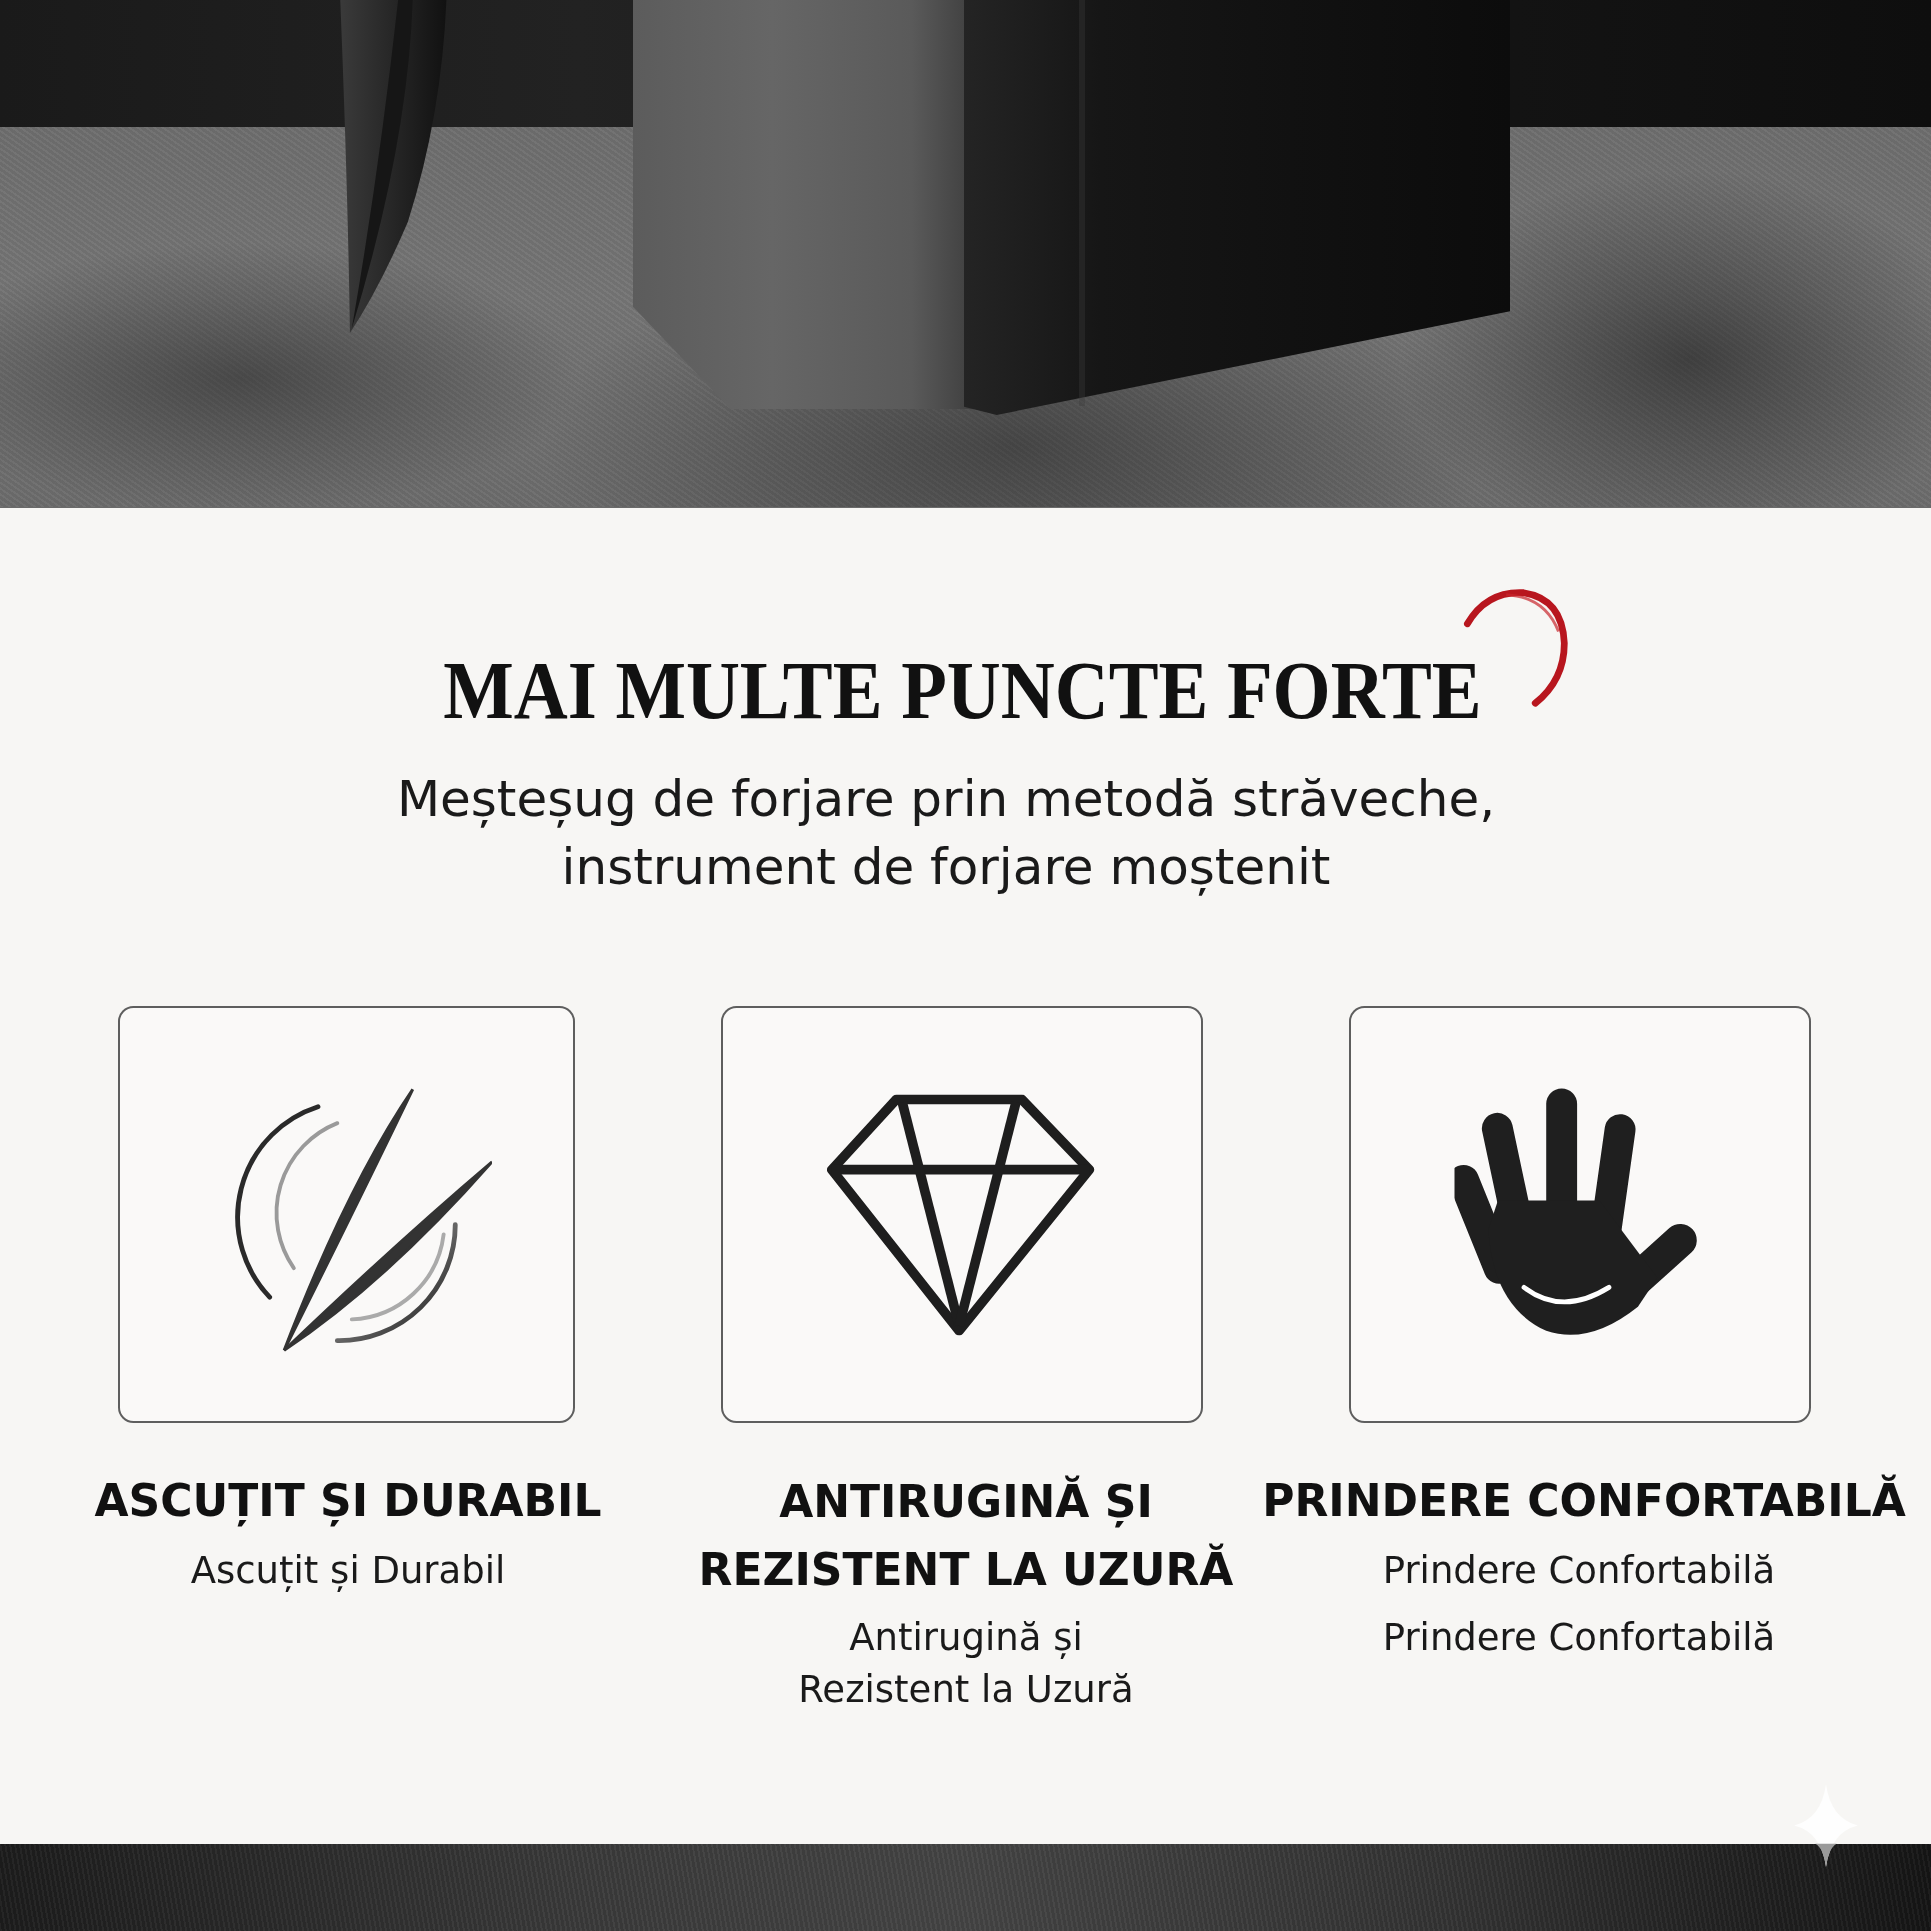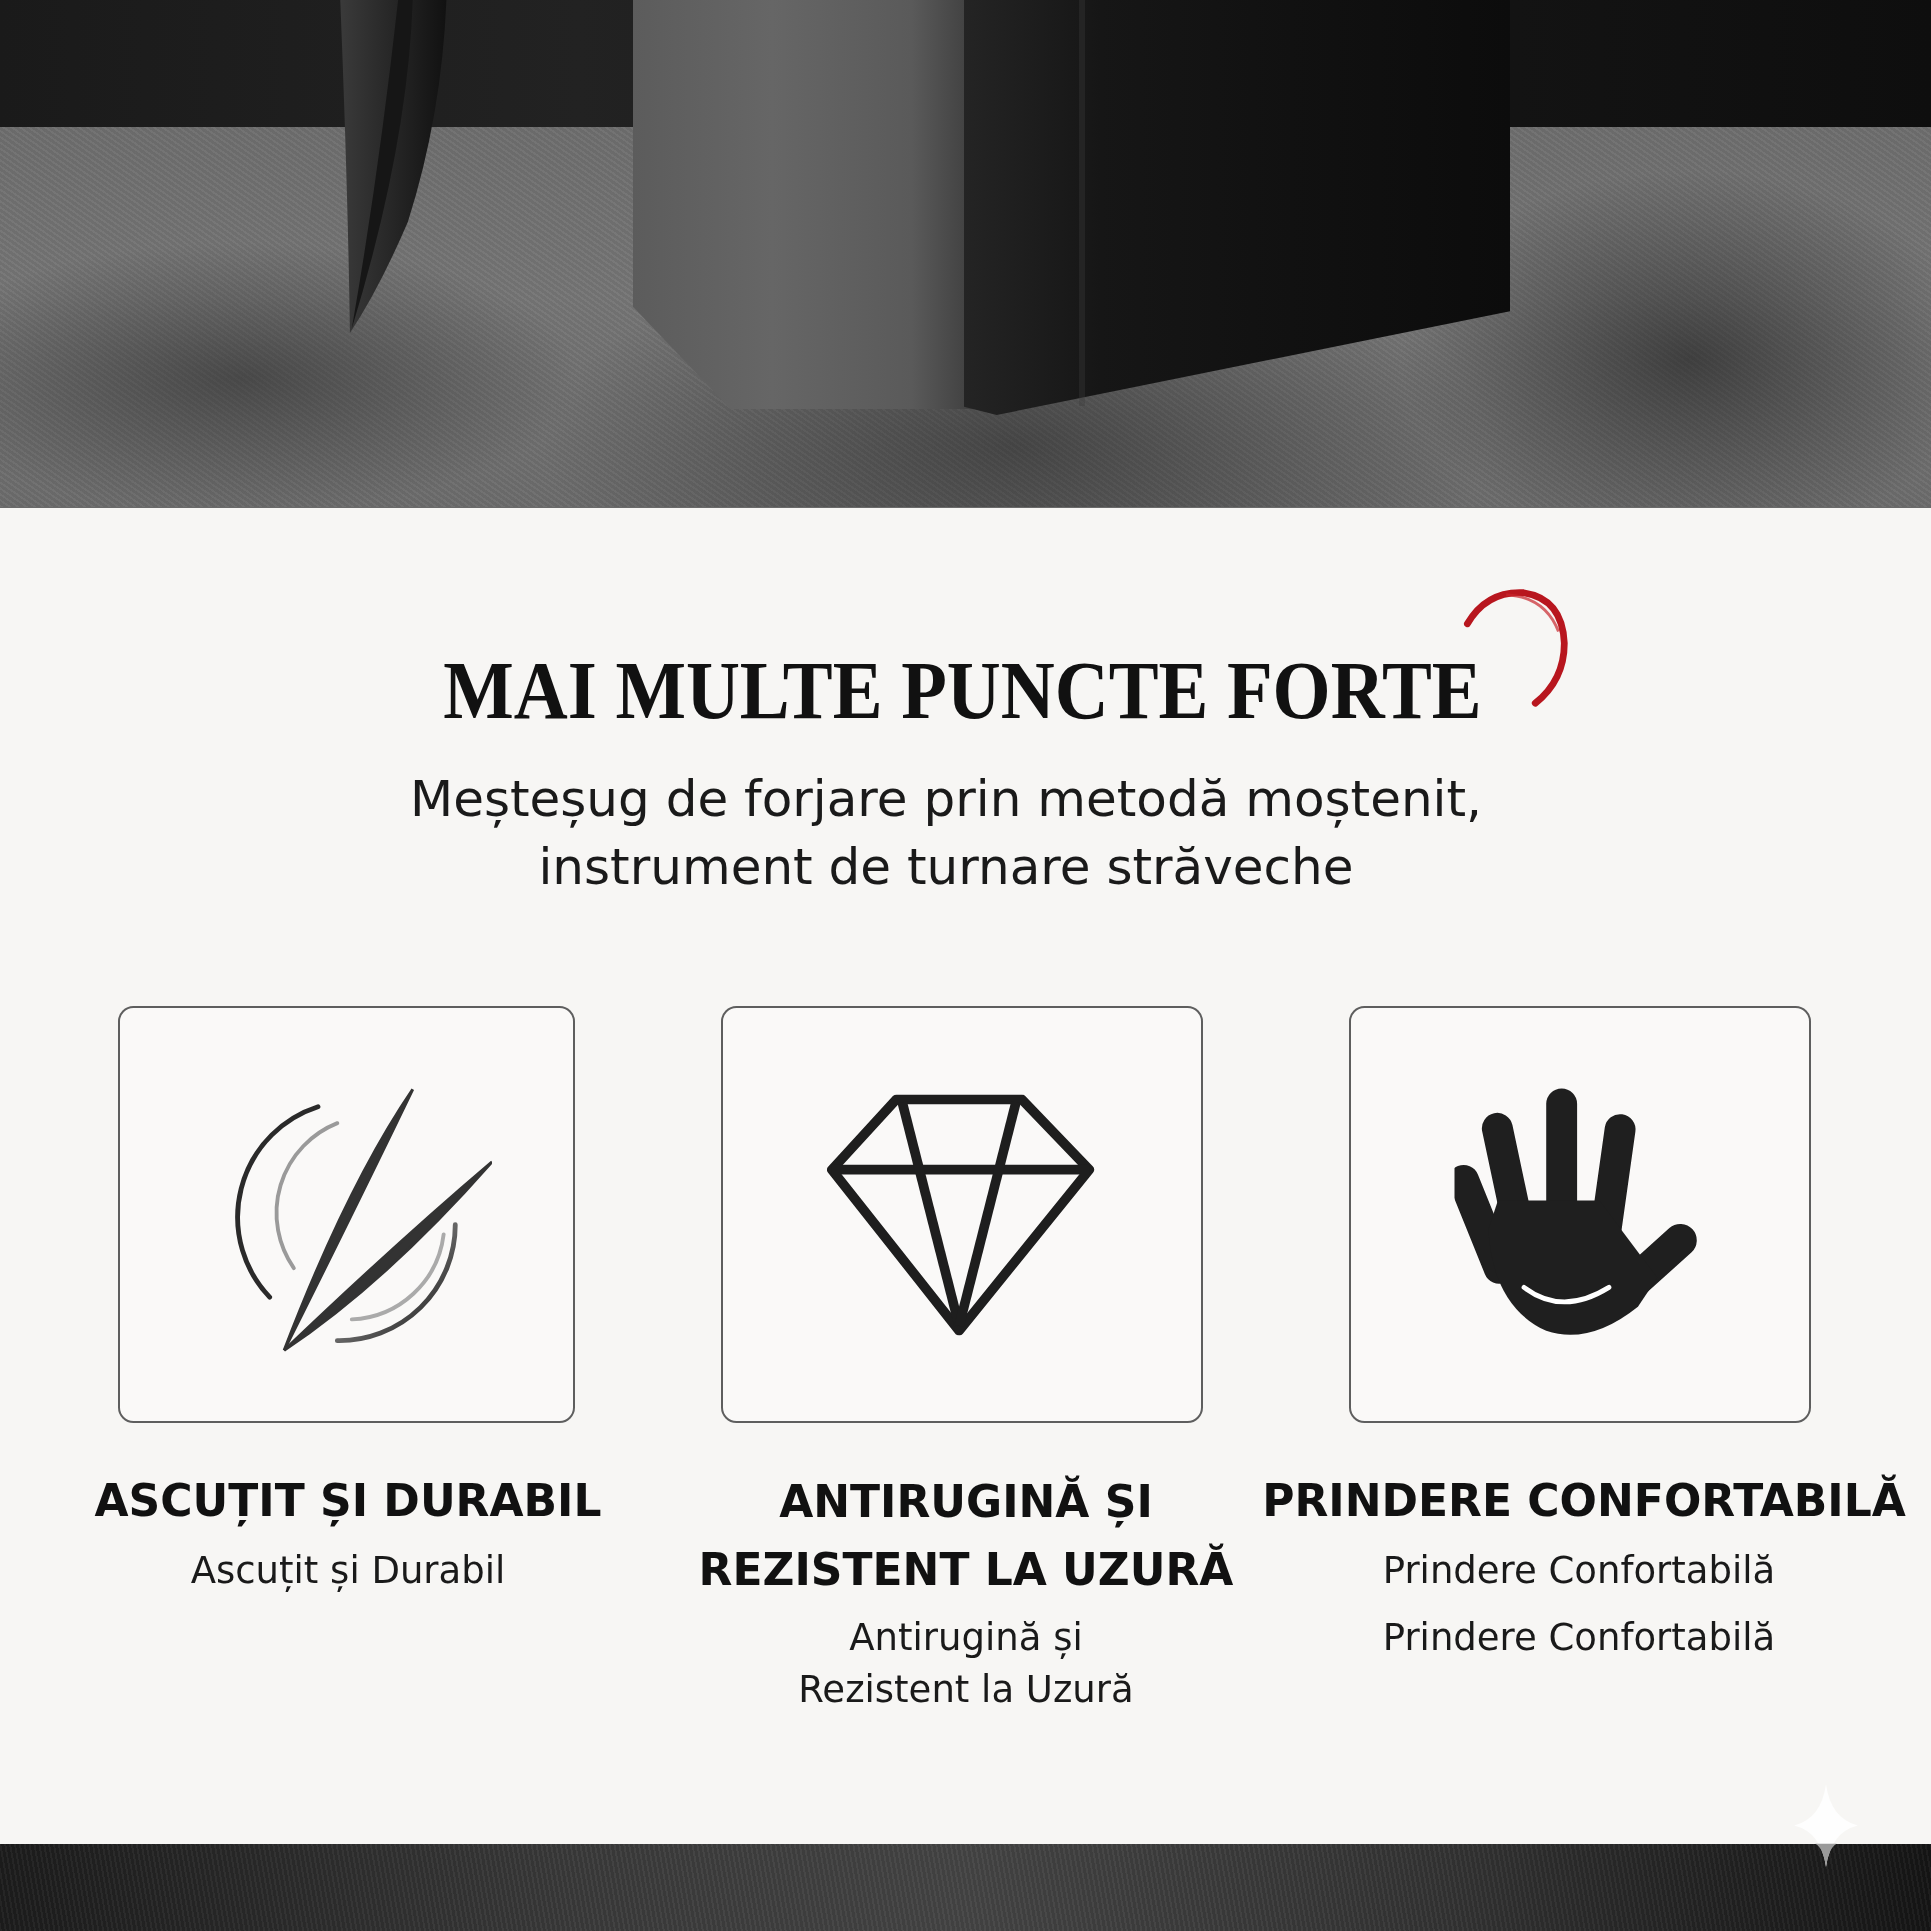--- a/index.html
+++ b/index.html
@@ -84,22 +84,22 @@
   <div class="block-edge"></div>
 </div>
 
 <div class="title">MAI MULTE PUNCTE FORTE</div>
 <svg class="brush" viewBox="0 0 130 130">
   <path d="M20 40 Q40 6 78 8 Q118 14 120 60 Q120 98 90 122" fill="none" stroke="#b8161e" stroke-width="7" stroke-linecap="round"></path>
   <path d="M60 10 Q100 12 114 48" fill="none" stroke="#c7262c" stroke-width="3" opacity=".7"></path>
 </svg>
 
 <div class="subtitle">
-  <div>Meșteșug de forjare prin metodă moștenit,</div>
-  <div>instrument de turnare străveche</div>
+  <div>Meșteșug de forjare prin metodă străveche,</div>
+  <div>instrument de forjare moștenit</div>
 </div>
 
 <div class="card" id="card-1">
   <svg width="290" height="290" viewBox="0 0 300 300">
     <defs>
       <linearGradient id="ring1" x1="0" y1="0" x2="1" y2="1">
         <stop offset="0" stop-color="#222"></stop>
         <stop offset="0.5" stop-color="#666"></stop>
         <stop offset="1" stop-color="#111"></stop>
       </linearGradient>

